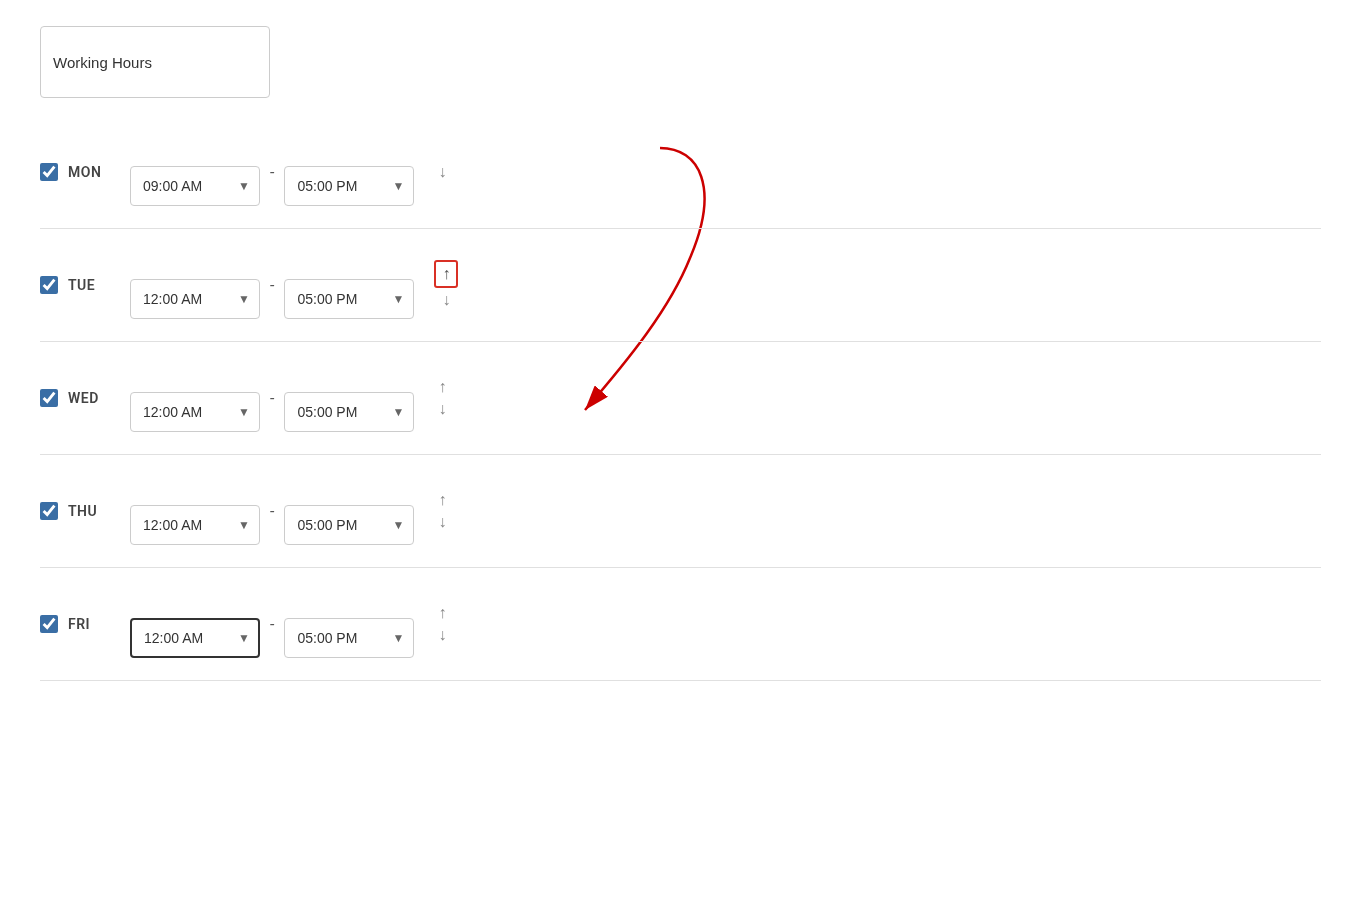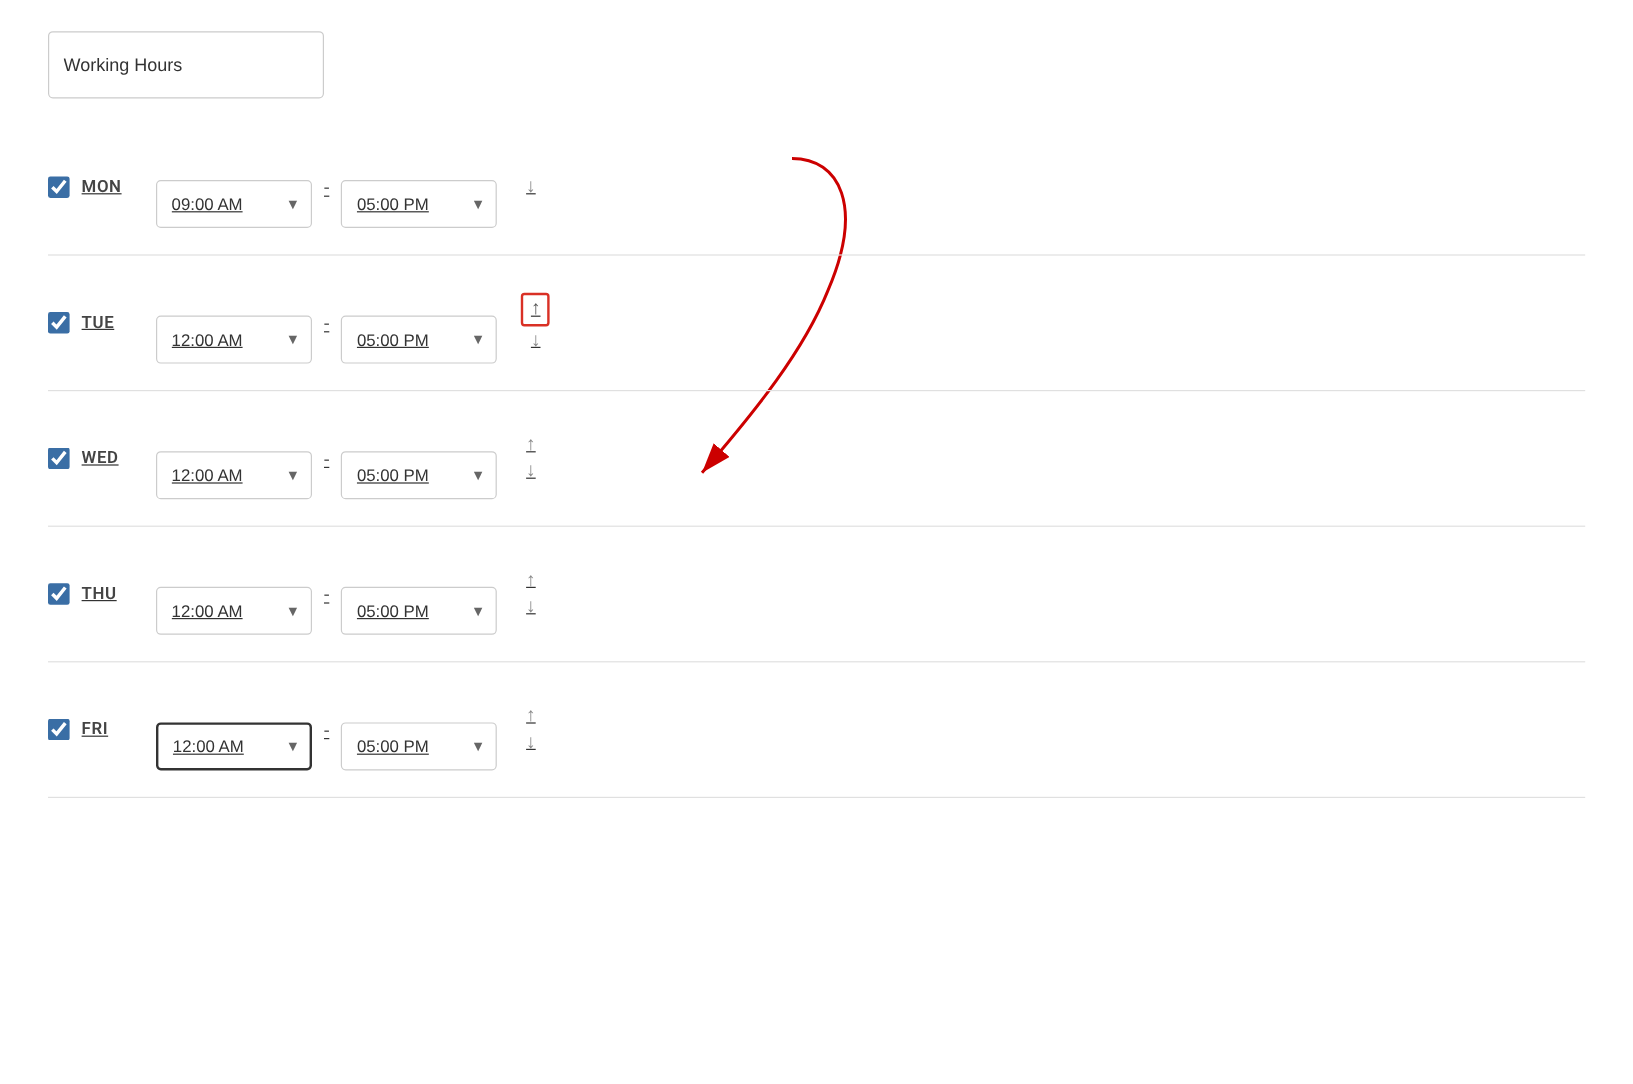--- a/index.html
+++ b/index.html
@@ -18,32 +18,31 @@
     }
 
     .schedule-name-label {
       font-size: 13px;
       color: #555;
       margin-bottom: 6px;
     }
 
     .schedule-name-input {
       width: 230px;
-      height: 56px;
+      height: 72px;
       border: 1px solid #ccc;
       border-radius: 4px;
       padding: 8px 12px;
       font-size: 15px;
       color: #333;
       outline: none;
     }
 
     .days-container {
       margin-top: 30px;
-      text-decoration: underline;
     }
 
     .day-row {
       display: flex;
       align-items: center;
       padding: 22px 0;
       border-bottom: 1px solid #e0e0e0;
       position: relative;
     }
 

